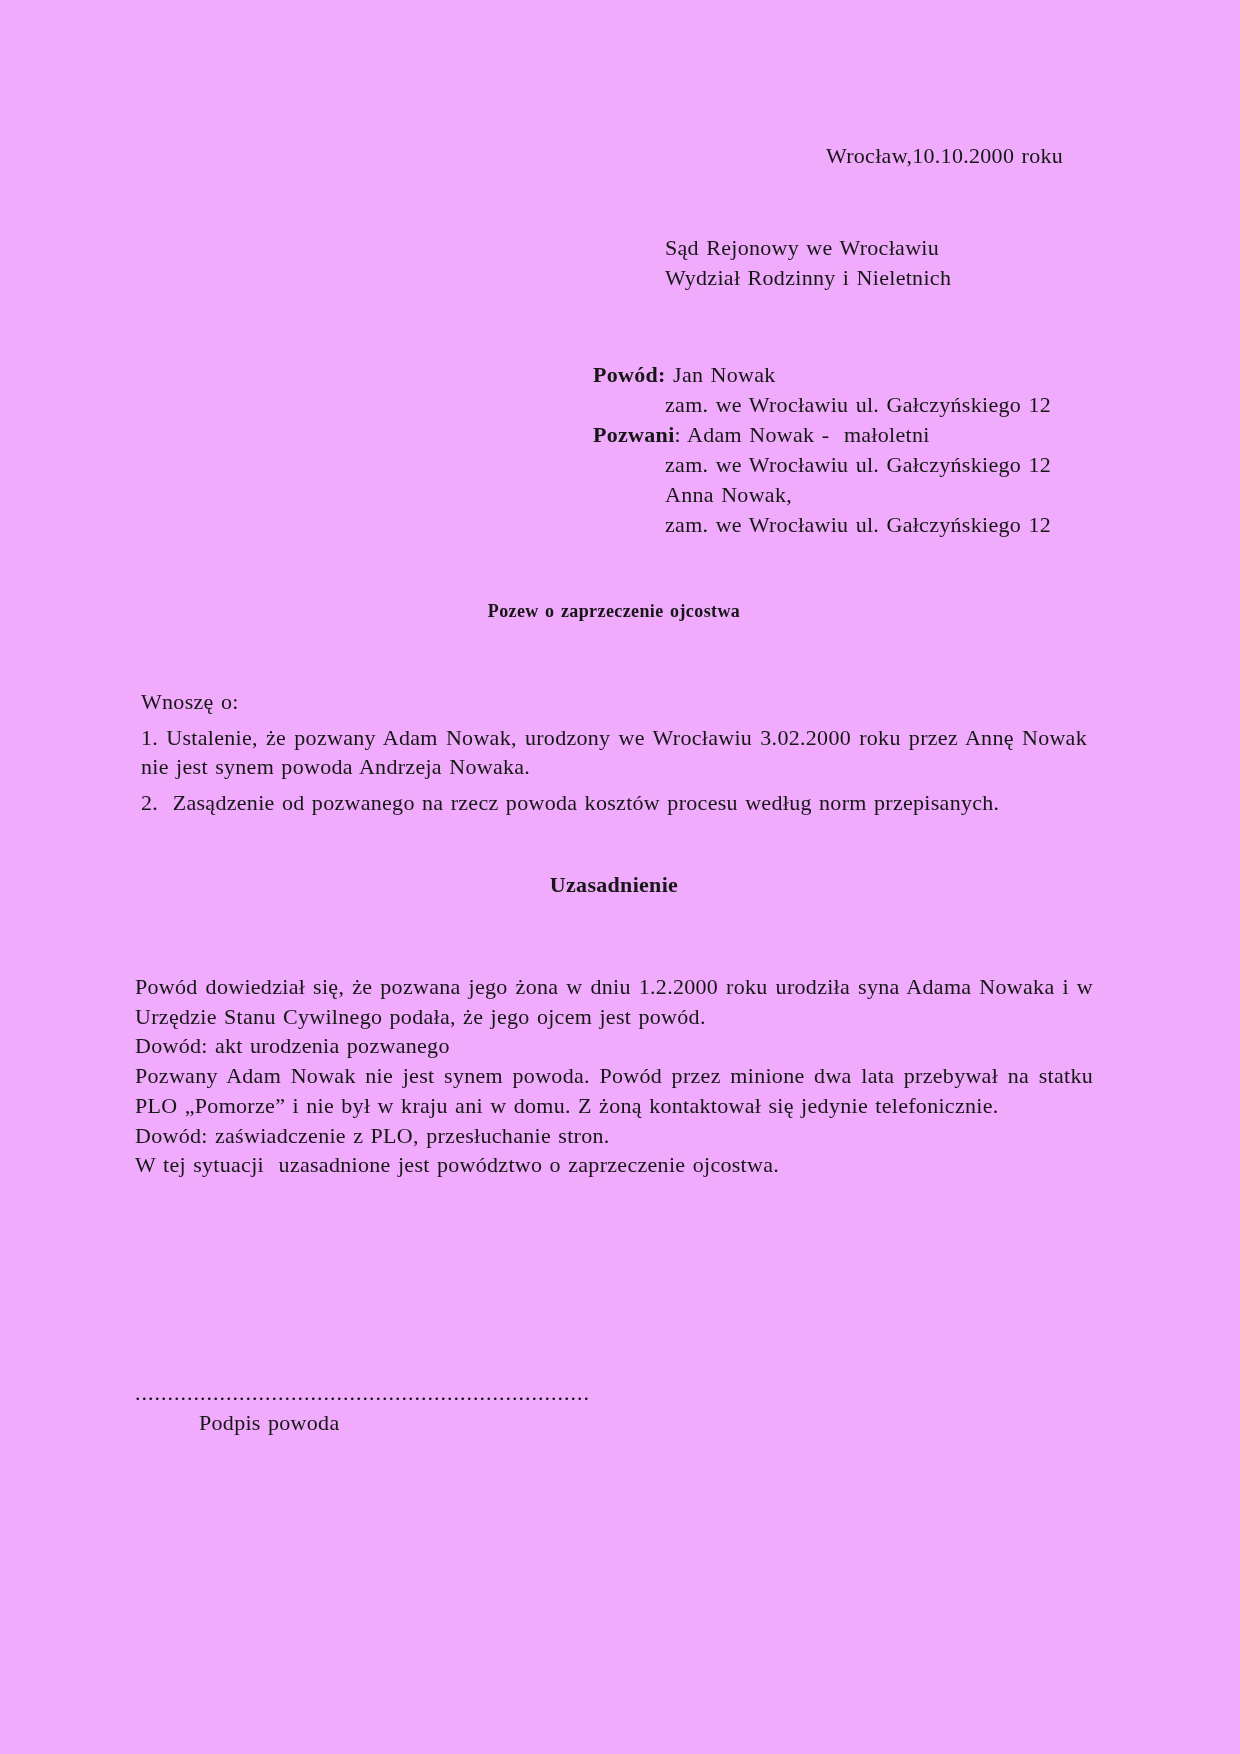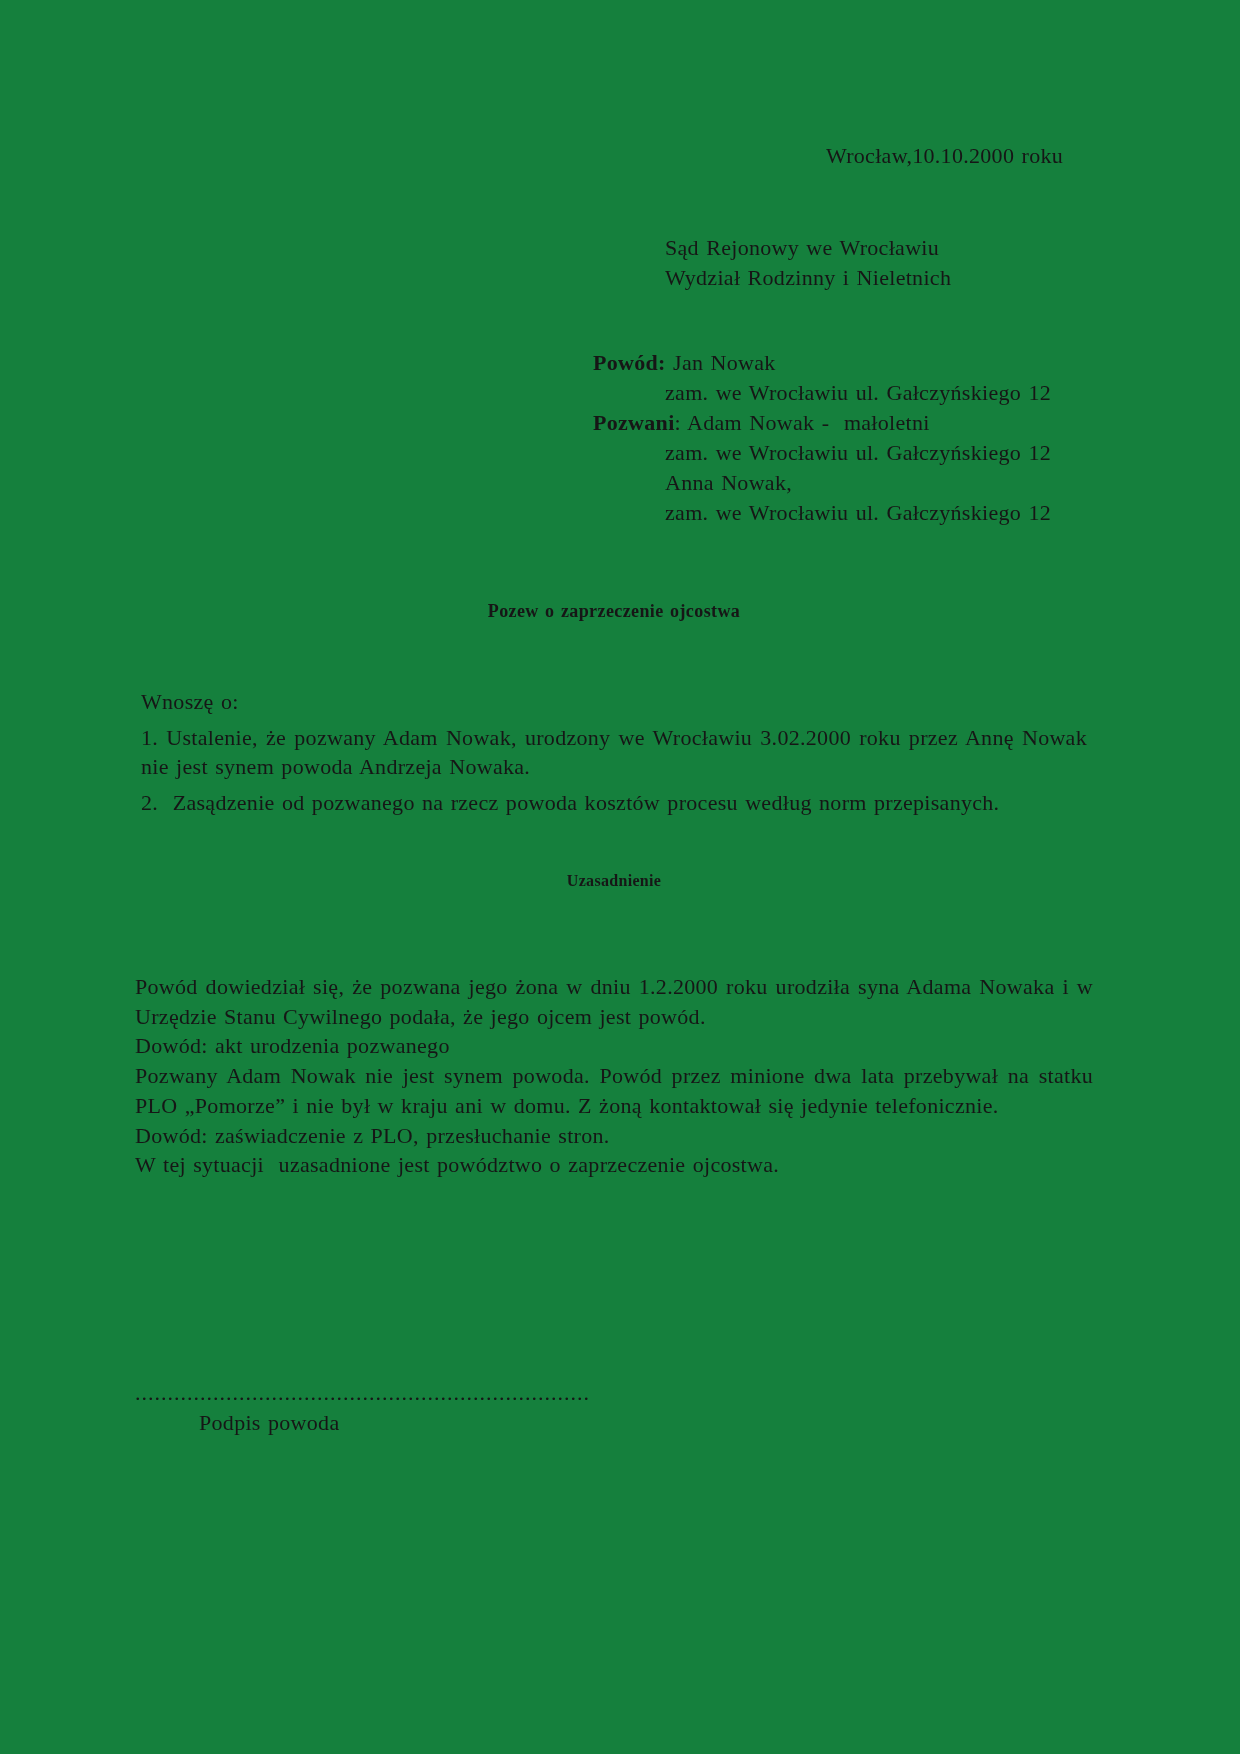--- a/index.html
+++ b/index.html
@@ -1,54 +1,54 @@
 <!DOCTYPE html>
 <html lang="pl"><head>
 <meta charset="utf-8">
 <style>
   html, body { margin: 0; padding: 0; background: #ffffff; }
   .page {
     position: relative;
     width: 1240px;
     height: 1754px;
-    background: #15803d;
+    background: #f0abfc;
     color: #161616;
     font-family: "Liberation Serif", "DejaVu Serif", serif;
     font-size: 22px;
     letter-spacing: 0.3px;
     word-spacing: 1.5px;
     overflow: hidden;
   }
   .abs { position: absolute; }
   .b { font-weight: bold; }
   .pre { white-space: pre-wrap; }
 
   .date-line { left: 826px; top: 143px; }
 
   .court-block { left: 665px; top: 233px; line-height: 30px; }
 
-  .parties-block { left: 593px; top: 348px; line-height: 30px; }
+  .parties-block { left: 593px; top: 360px; line-height: 30px; }
   .party-indent { padding-left: 72px; }
 
   .doc-title {
     left: 135px; top: 601px; width: 958px;
     text-align: center; font-weight: bold; font-size: 18px;
     letter-spacing: 0.4px;
   }
 
   .motion-block {
     left: 135px; top: 681px; width: 958px;
     line-height: 29.5px;
   }
   .motion-block p { margin: 6px; }
   .justify { text-align: justify; }
 
   .justification-heading {
     left: 135px; top: 872px; width: 958px;
-    text-align: center; font-weight: bold; font-size: 16px;
+    text-align: center; font-weight: bold; font-size: 22px;
   }
 
   .body-block {
     left: 135px; top: 972px; width: 958px;
     line-height: 29.7px;
   }
   .body-block p { margin: 0; }
 
   .signature-block { left: 135px; top: 1378px; line-height: 30px; }
   .signature-dots { letter-spacing: 1px; }

